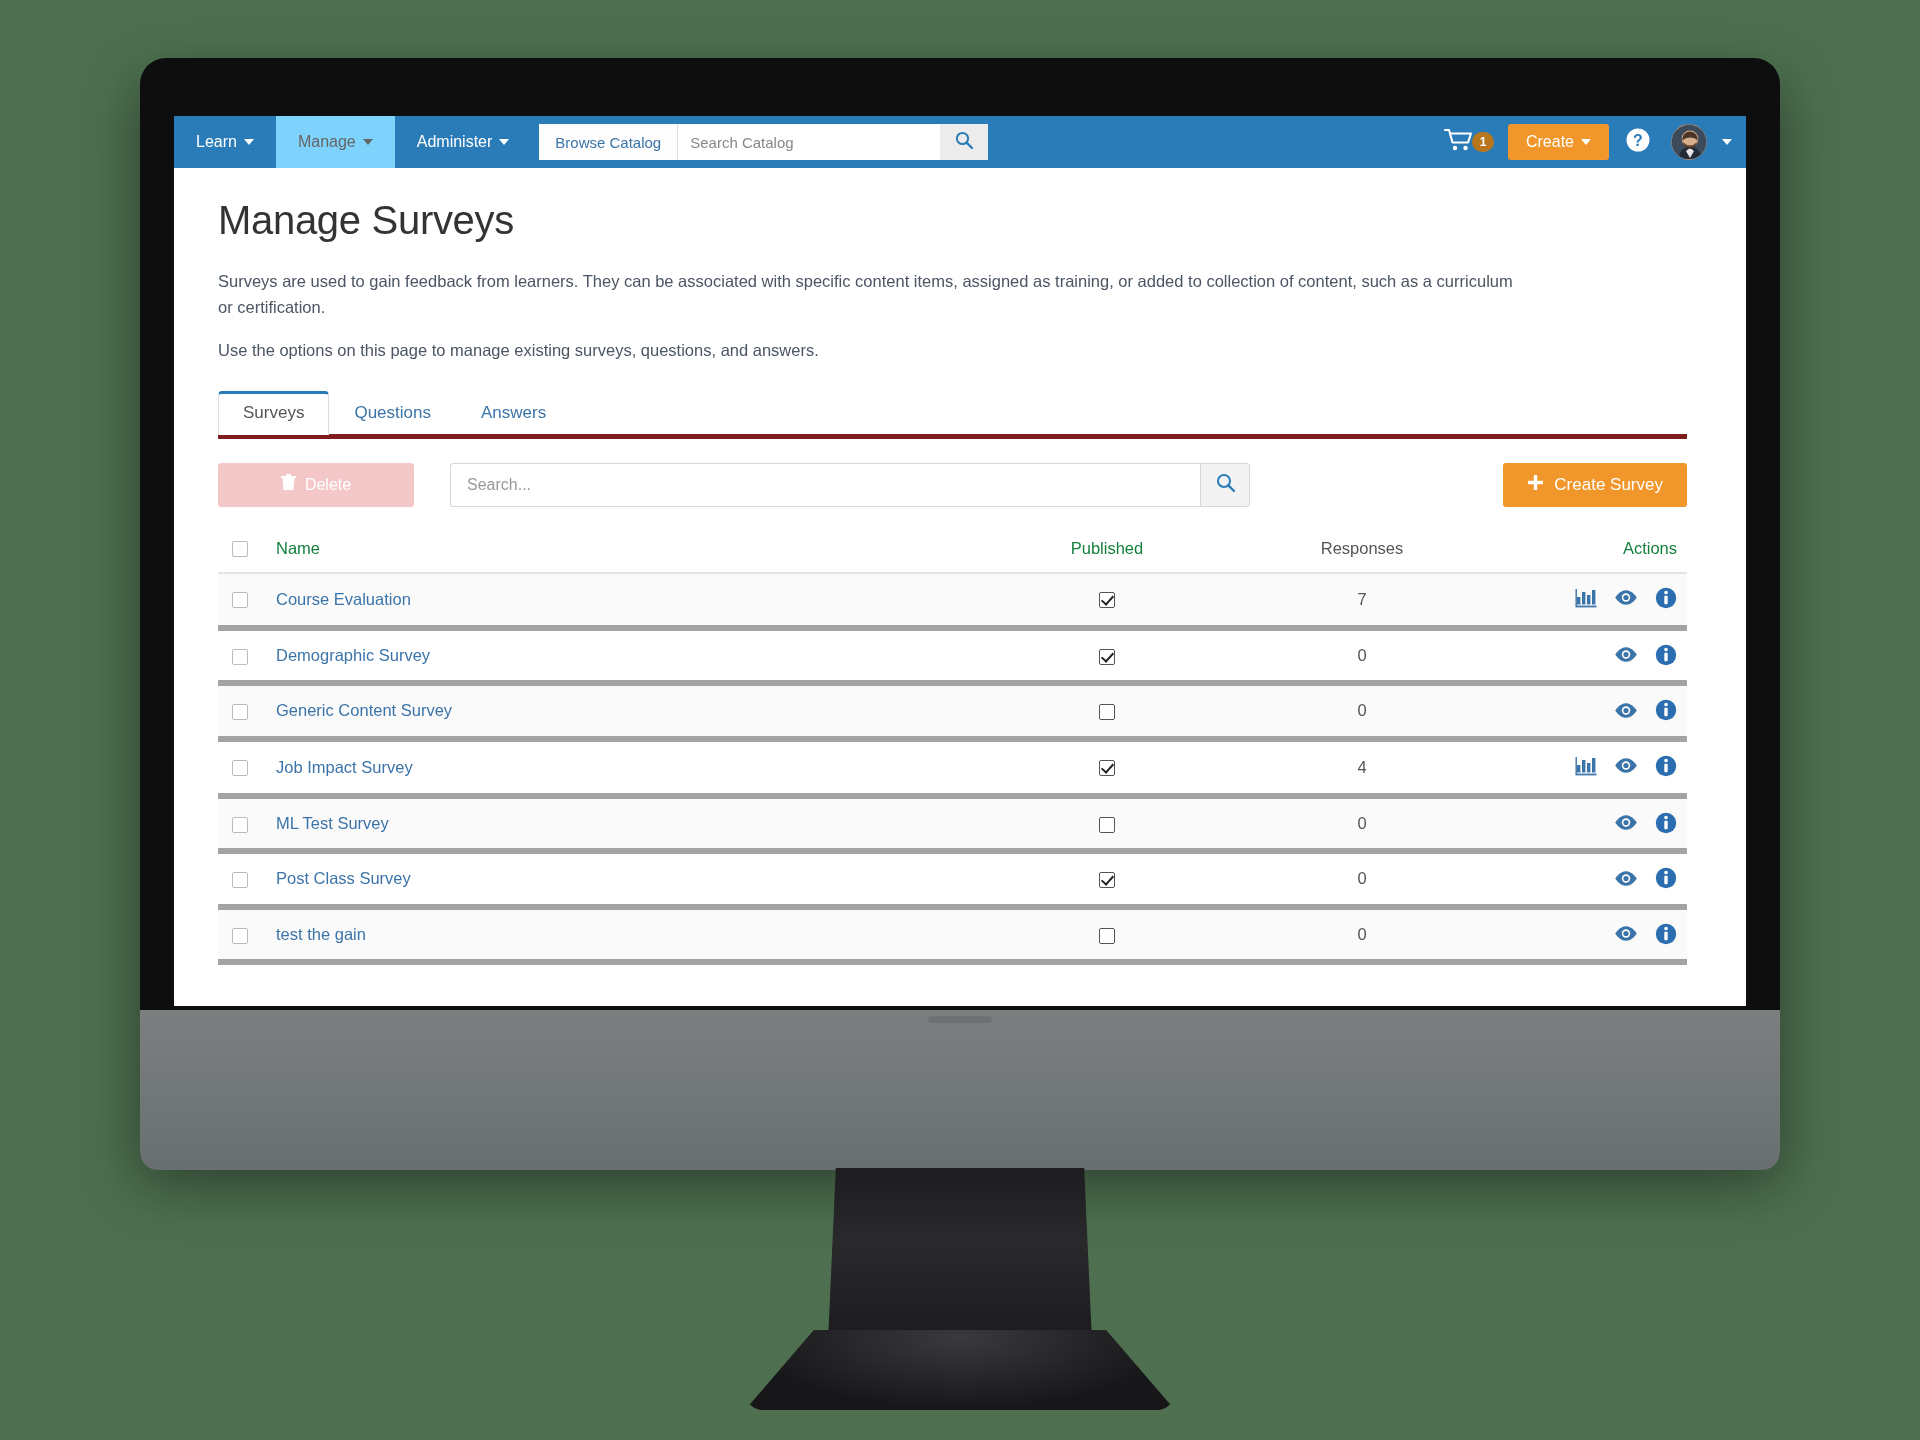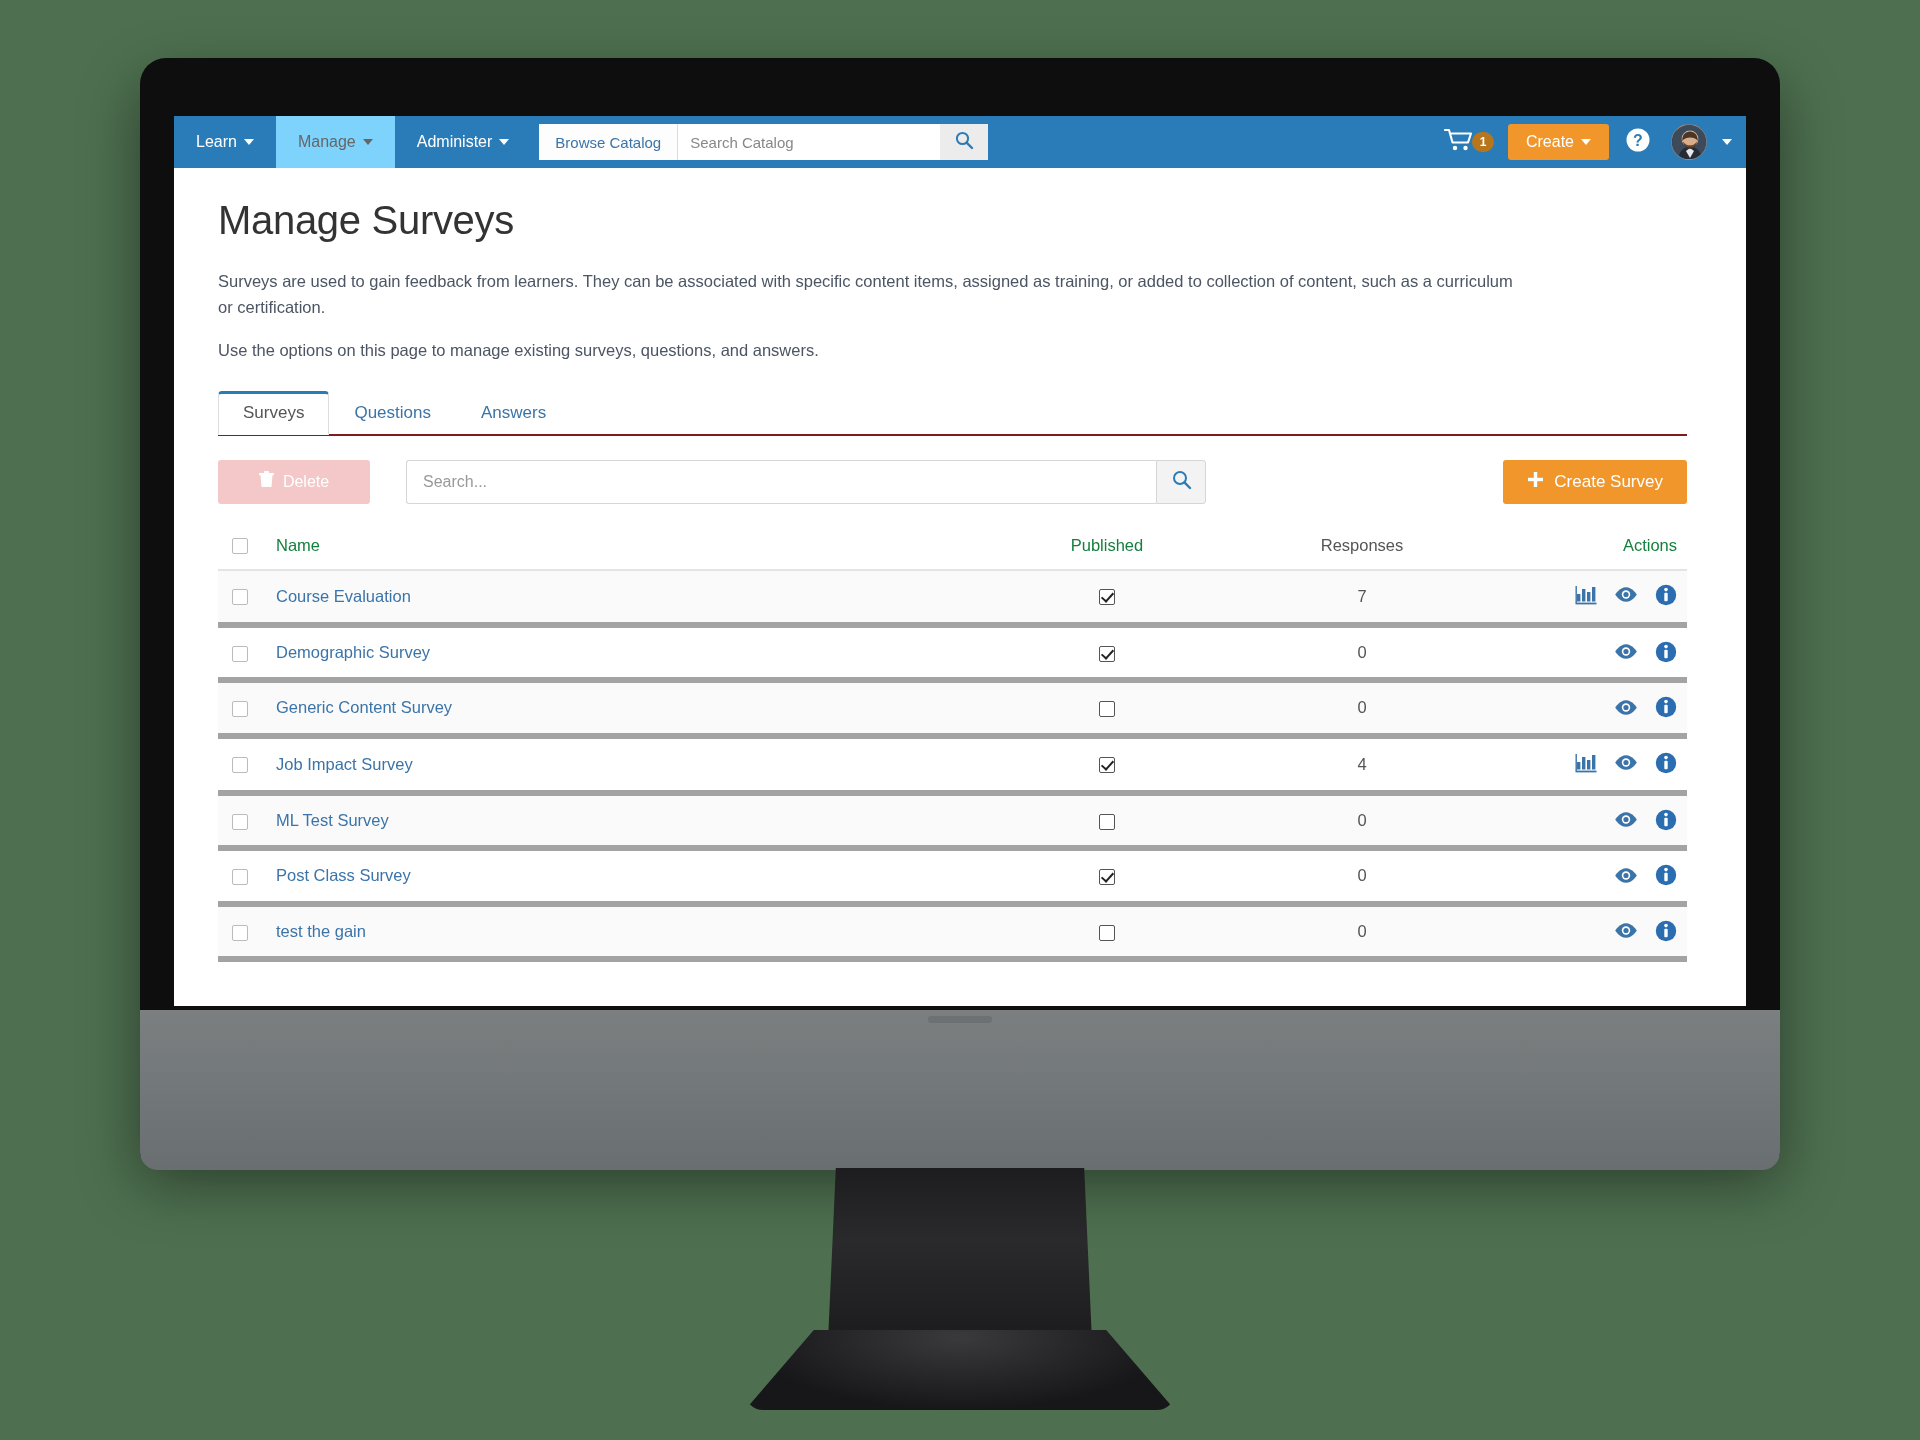--- a/index.html
+++ b/index.html
@@ -167,21 +167,21 @@
     letter-spacing: -0.3px; margin-bottom: 26px;
   }
   .page-desc {
     font-size: 16.5px; color: #4b5563; line-height: 1.55;
     max-width: 1300px; margin-bottom: 18px;
   }
 
   
   #tabs {
     display: flex; align-items: flex-end;
-    border-bottom: 2px solid #7f1d1d;
+    border-bottom: 5px solid #7f1d1d;
     margin-top: 26px;
   }
   .tab {
     font-size: 17px; color: #3b74a8;
     padding: 11px 24px; cursor: pointer;
     position: relative; top: 1px;
     border: 1px solid transparent;
   }
   .tab.active {
     color: #555555; background: #fff;
@@ -192,21 +192,21 @@
   }
 
   
   #toolbar {
     display: flex; align-items: center;
     margin-top: 24px; gap: 0;
   }
   #delete-button {
     background: #f4c7c8; color: #ffffff;
     border: none; border-radius: 3px;
-    font-size: 16px; height: 44px; width: 152px;
+    font-size: 16px; height: 44px; width: 196px;
     display: flex; align-items: center; justify-content: center; gap: 9px;
     cursor: pointer;
     font-family: "Liberation Sans", sans-serif;
   }
   #survey-search-group {
     display: flex; margin-left: 36px;
   }
   #survey-search-input {
     width: 750px; height: 44px;
     border: 1px solid #d6d6d6; border-right: none;

